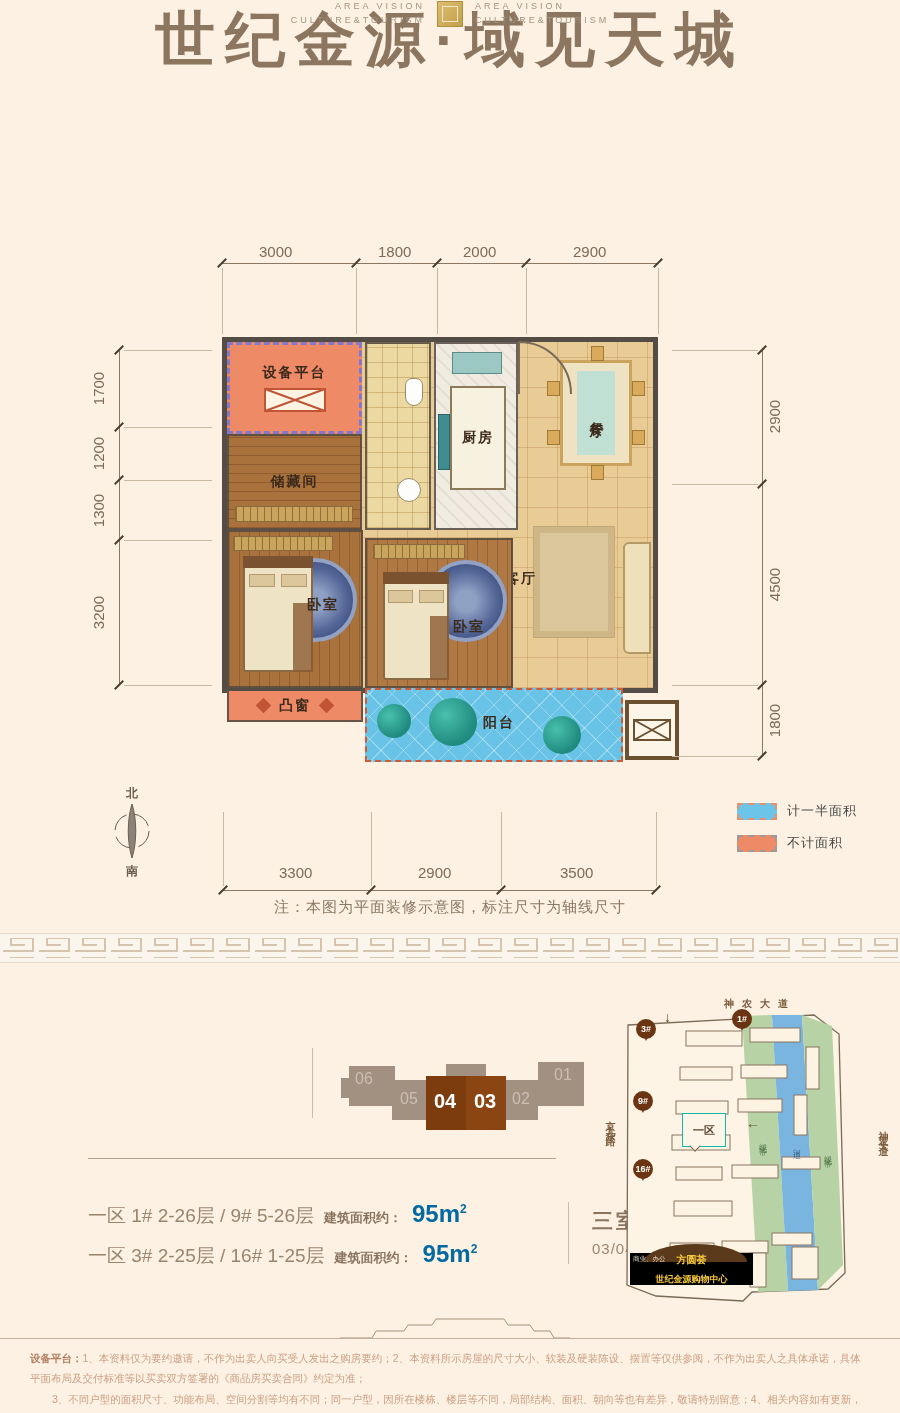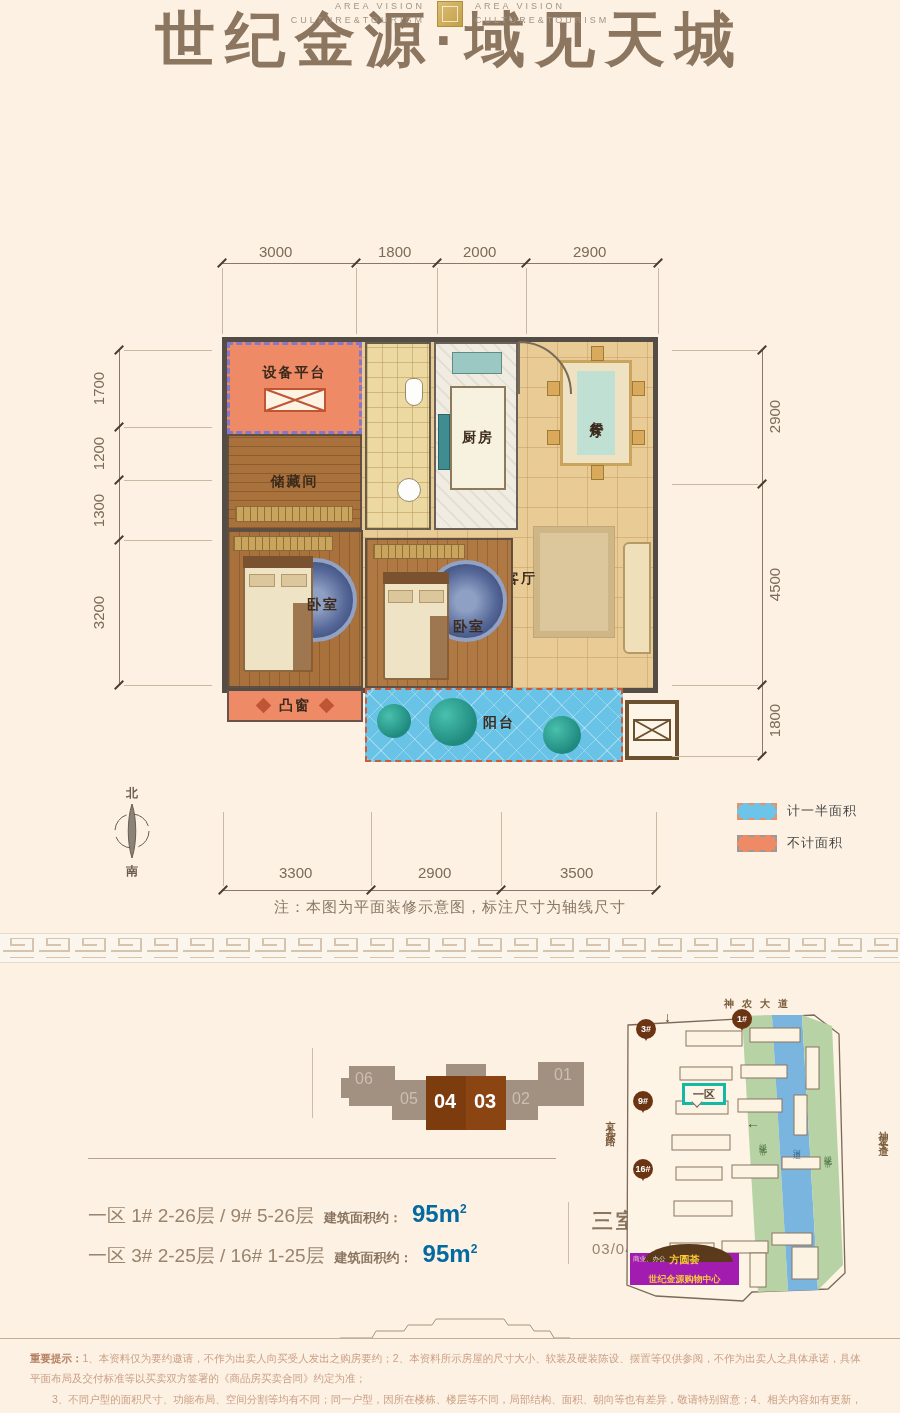--- a/index.html
+++ b/index.html
@@ -118,27 +118,27 @@
   .plan-caption { left:592px; top:1240px; font-size:15px; color:#9a846e; letter-spacing:1px; }
 
   
   #map { left:600px; top:995px; width:295px; height:325px; }
   .road { color:#7a5c3c; font-weight:bold; font-size:10px; }
   .vtext { writing-mode:vertical-rl; letter-spacing:5px; }
   .striplbl { font-size:8px; letter-spacing:2px; writing-mode:vertical-rl; }
   .marker { position:absolute; width:20px; height:20px; border-radius:50%; background:#6b3513; color:#fff;
             font-size:9px; font-weight:bold; display:flex; align-items:center; justify-content:center; z-index:4; }
   .marker::after { content:""; position:absolute; left:7px; bottom:-5px; border:3px solid transparent; border-top:6px solid #6b3513; }
-  .zone-bubble { position:absolute; left:82px; top:88px; width:44px; height:22px; background:#fdf6e8;
-      border:3px solid #14b8a6; font-size:11px; font-weight:bold; color:#5a4632;
+  .zone-bubble { position:absolute; left:82px; top:118px; width:44px; height:34px; background:#fdf6e8;
+      border:1px solid #14b8a6; font-size:11px; font-weight:bold; color:#5a4632;
       display:flex; align-items:center; justify-content:center; z-index:4; }
   .zone-bubble::after { content:""; position:absolute; left:8px; bottom:-4px; width:7px; height:7px;
       background:#fdf6e8; border-right:1px solid #7a6552; border-bottom:1px solid #7a6552; transform:rotate(45deg); }
   .map-arrow { position:absolute; color:#6b4a2a; font-weight:bold; font-size:14px; z-index:4; }
-  .mall { position:absolute; left:30px; top:258px; width:109px; height:32px; background:#a21caf; z-index:4;
+  .mall { position:absolute; left:30px; top:258px; width:123px; height:32px; background:#000000; z-index:4;
       display:flex; flex-direction:column; align-items:center; justify-content:center; line-height:1.2;gap:8px; }
   .mall::before { content:""; position:absolute; left:14px; right:6px; top:-9px; height:18px;
       border-radius:50% 50% 0 0 / 100% 100% 0 0; background:#5b3a1c; z-index:-1; }
   .mall .m1 { font-size:10px; font-weight:bold; color:#f6c83e; }
   .mall .m2 { font-size:9px; font-weight:bold; color:#f6c83e; }
   .mall-note { position:absolute; left:33px; top:260px; font-size:6.5px; color:#e9dbc9; z-index:5; }
 
   
   .foot-line { left:0; top:1338px; width:900px; height:1px; background:#c3ae97; }
   .disclaimer { left:30px; top:1348px; width:840px; font-size:10.5px; line-height:1.95; color:#cb9f86; }
@@ -430,17 +430,17 @@
       <div class="m2">世纪金源购物中心</div>
     </div>
     <div class="mall-note">商业、办公</div>
   </div>
 
   <svg class="abs" style="left:340px;top:1317px" width="230" height="22">
     <path d="M0 21 H32 L36 14 H64 L68 8 H92 L96 2 H164 L168 8 H190 L194 14 H210 L214 21 H230" fill="none" stroke="#a8937e" stroke-width="1"></path>
   </svg>
   <div class="abs foot-line"></div>
   <div class="abs disclaimer">
-    <div><b>重要提示：</b><span>1、本资料仅为要约邀请，不作为出卖人向买受人发出之购房要约；2、本资料所示房屋的尺寸大小、软装及硬装陈设、摆置等仅供参阅，不作为出卖人之具体承诺，具体平面布局及交付标准等以买卖双方签署的《商品房买卖合同》约定为准；</span></div>
+    <div><b>设备平台：</b><span>1、本资料仅为要约邀请，不作为出卖人向买受人发出之购房要约；2、本资料所示房屋的尺寸大小、软装及硬装陈设、摆置等仅供参阅，不作为出卖人之具体承诺，具体平面布局及交付标准等以买卖双方签署的《商品房买卖合同》约定为准；</span></div>
     <div class="l2">3、不同户型的面积尺寸、功能布局、空间分割等均有不同；同一户型，因所在楼栋、楼层等不同，局部结构、面积、朝向等也有差异，敬请特别留意；4、相关内容如有更新，请以最近资料为准，敬请留意。本资料绘制日期：2019年12月21日。</div>
   </div>
 
 </div>
 
 </body></html>

